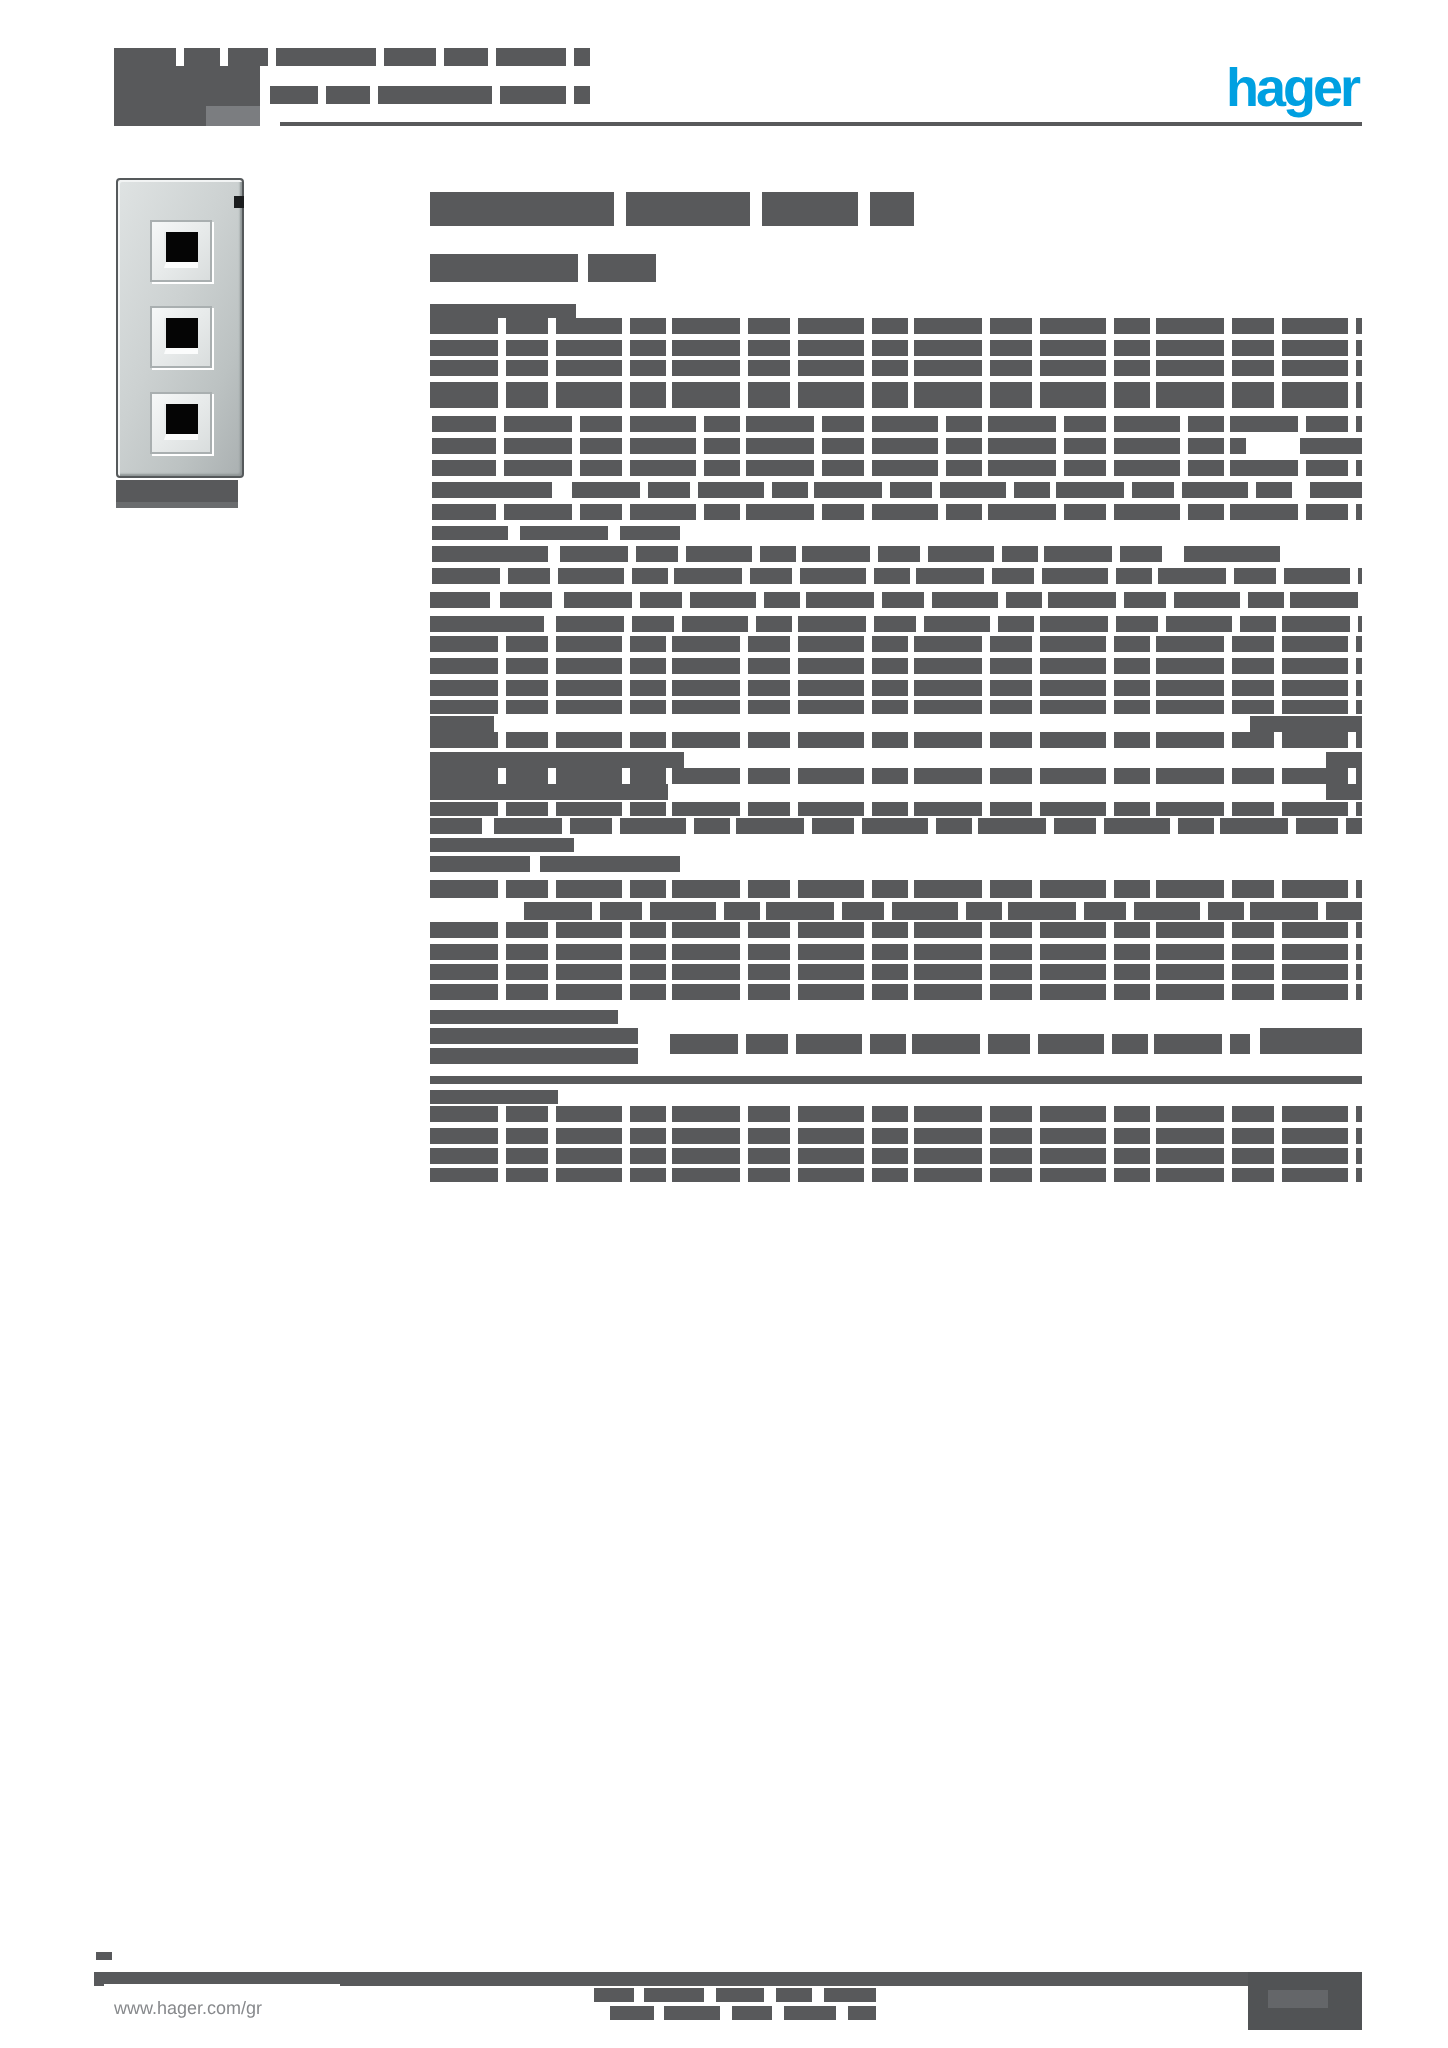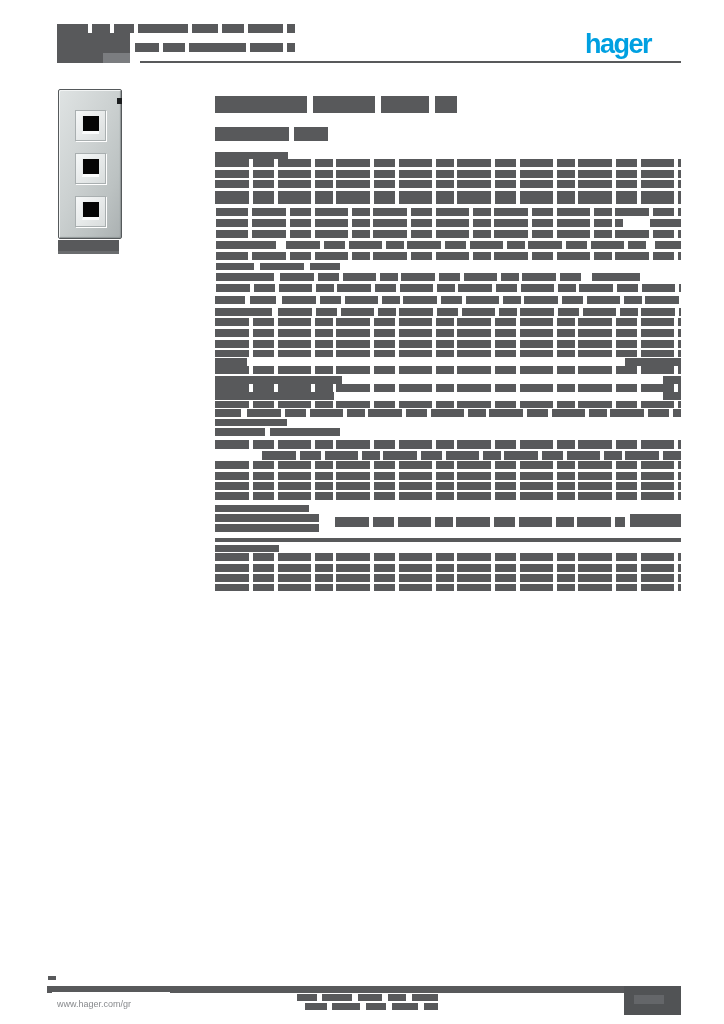--- a/index.html
+++ b/index.html
@@ -11,21 +11,21 @@
   .bar{position:absolute;background:#58595b;}
   .bar.w{
     background:repeating-linear-gradient(90deg,
       #58595b 0 34px, rgba(0,0,0,0) 34px 38px,
       #58595b 38px 59px, rgba(0,0,0,0) 59px 63px,
       #58595b 63px 96px, rgba(0,0,0,0) 96px 100px,
       #58595b 100px 118px, rgba(0,0,0,0) 118px 121px);
   }
   .bar.l{background:#7b7d80;}
   .logo{
-    position:absolute;left:561px;top:30px;width:90px;height:28px;
+    position:absolute;left:589px;top:30px;width:90px;height:28px;
     color:#00a0e1;font-weight:bold;font-size:27px;letter-spacing:-1.5px;
     line-height:28px;text-align:right;
   }
   
   .plate{
     position:absolute;left:58px;top:89px;width:62px;height:148px;
     background:linear-gradient(115deg,#dfe3e3 0%,#ccd1d1 45%,#bcc2c2 75%,#aab0b1 100%);
     border:1px solid #55595b;border-radius:2px;
     box-shadow:inset 1px 1px 0 #f2f4f4, inset -1px -1px 1px #8f9596;
   }

